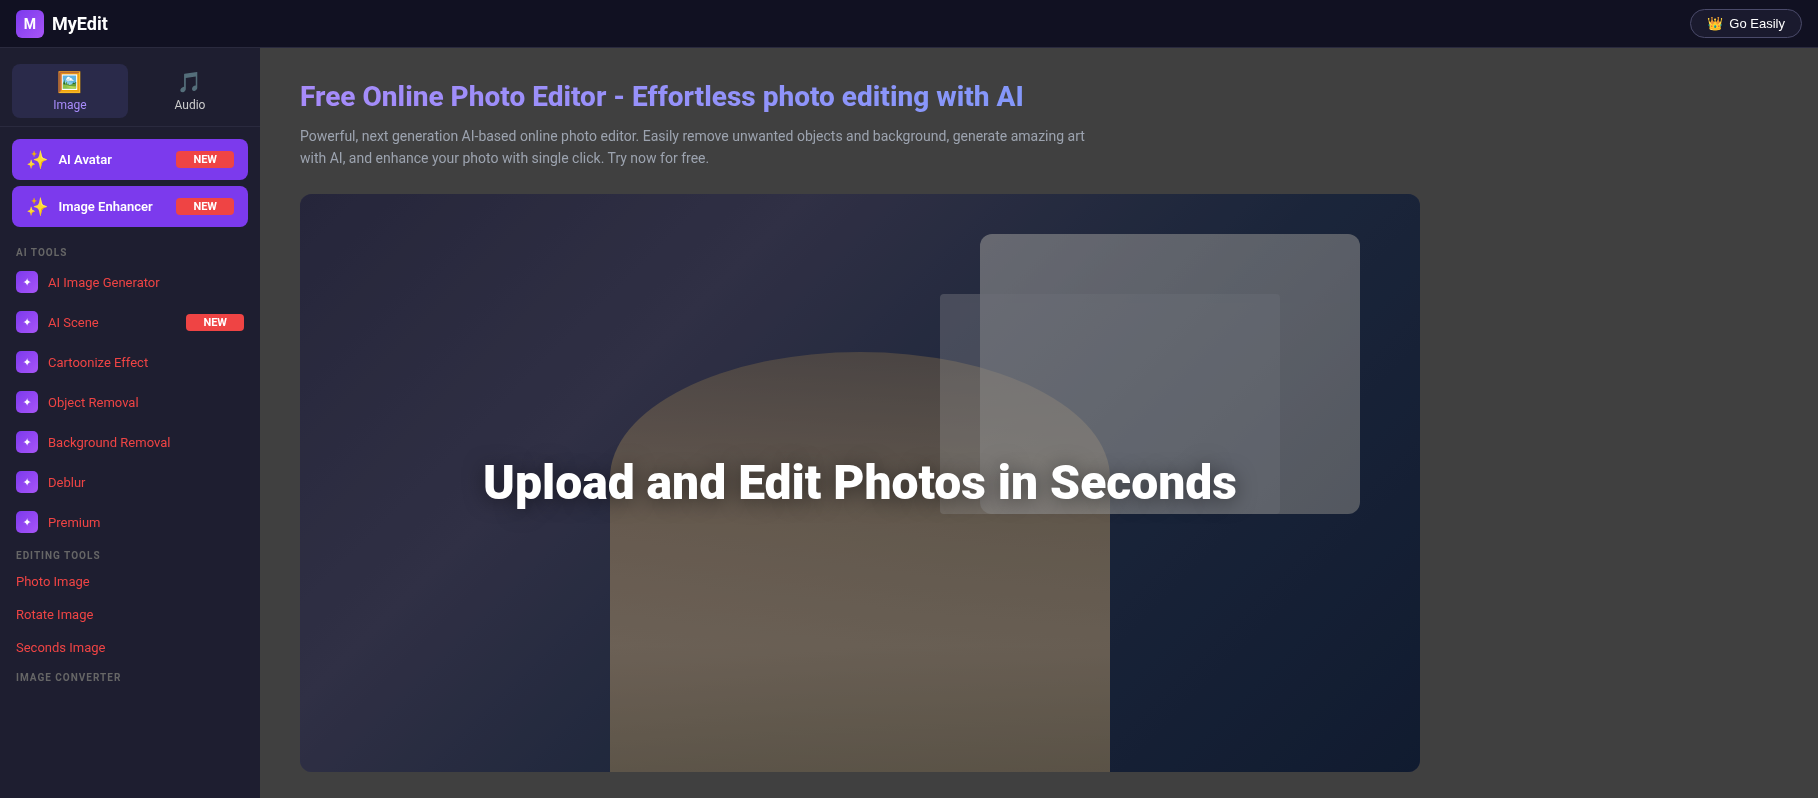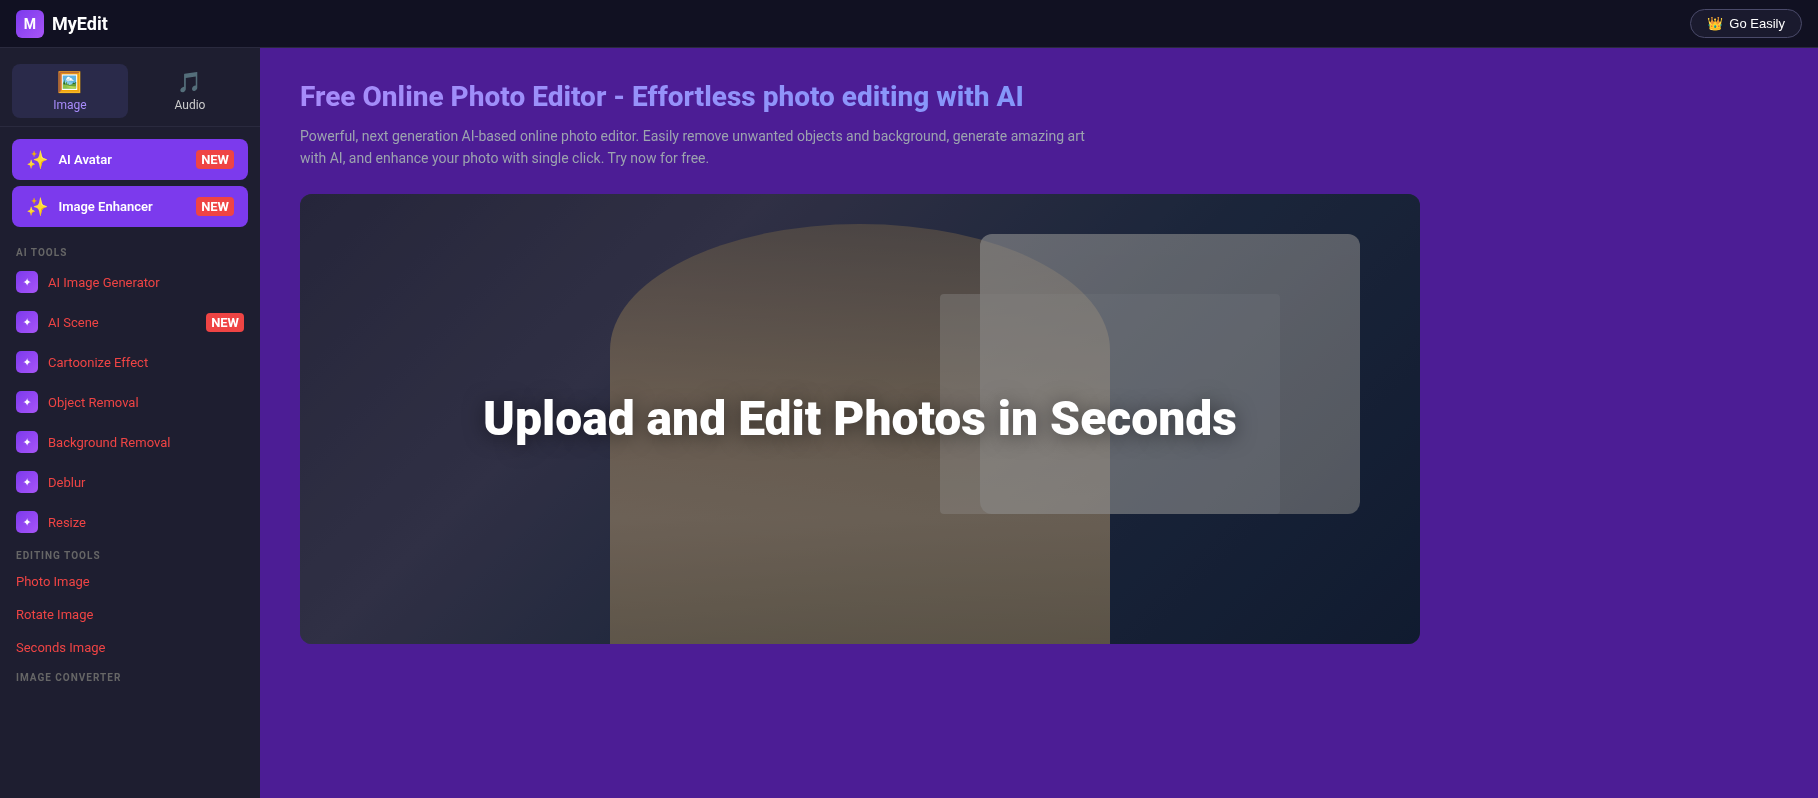--- a/index.html
+++ b/index.html
@@ -135,23 +135,23 @@
     }
     .featured-card .card-label {
       font-size: 13px;
       font-weight: 600;
       color: #fff;
       flex: 1;
     }
     .new-badge {
       background: #ef4444;
       color: #fff;
-      font-size: 13px;
+      font-size: 11px;
       font-weight: 700;
-      padding: 2px 5px;
+      padding: 2px 17px;
       border-radius: 4px;
       text-transform: uppercase;
     }
 
     
     .section-label {
       font-size: 10px;
       font-weight: 700;
       color: #666;
       letter-spacing: 1px;
@@ -182,21 +182,21 @@
     }
     .sidebar-item .item-label {
       font-size: 13px;
       color: #ef4444;
       flex: 1;
     }
 
     
     .content-area {
       flex: 1;
-      background: #4c1d95;
+      background: #404040;
       overflow-y: auto;
       padding: 32px 40px;
     }
 
     .page-title {
       font-size: 28px;
       font-weight: 800;
       background: linear-gradient(90deg, #a78bfa, #60a5fa);
       -webkit-background-clip: text;
       -webkit-text-fill-color: transparent;
@@ -207,21 +207,21 @@
       color: #9ca3af;
       line-height: 1.6;
       max-width: 800px;
       margin-bottom: 24px;
     }
 
     
     .hero-container {
       width: 100%;
       max-width: 1120px;
-      height: 450px;
+      height: 578px;
       border-radius: 12px;
       overflow: hidden;
       position: relative;
       background: #2a2a3e;
     }
     .hero-bg {
       width: 100%;
       height: 100%;
       background: linear-gradient(135deg, #3a3a5a 0%, #4a4a6a 30%, #2a3a5a 60%, #1a2a4a 100%);
       position: relative;
@@ -341,21 +341,21 @@
     <div class="sidebar-item">
       <div class="item-icon">✦</div>
       <span class="item-label">Background Removal</span>
     </div>
     <div class="sidebar-item">
       <div class="item-icon">✦</div>
       <span class="item-label">Deblur</span>
     </div>
     <div class="sidebar-item">
       <div class="item-icon">✦</div>
-      <span class="item-label">Resize</span>
+      <span class="item-label">Premium</span>
     </div>
 
     <div class="section-label">EDITING TOOLS</div>
 
     <div class="sidebar-item">
       <span class="item-label">Photo Image</span>
     </div>
     <div class="sidebar-item">
       <span class="item-label">Rotate Image</span>
     </div>

